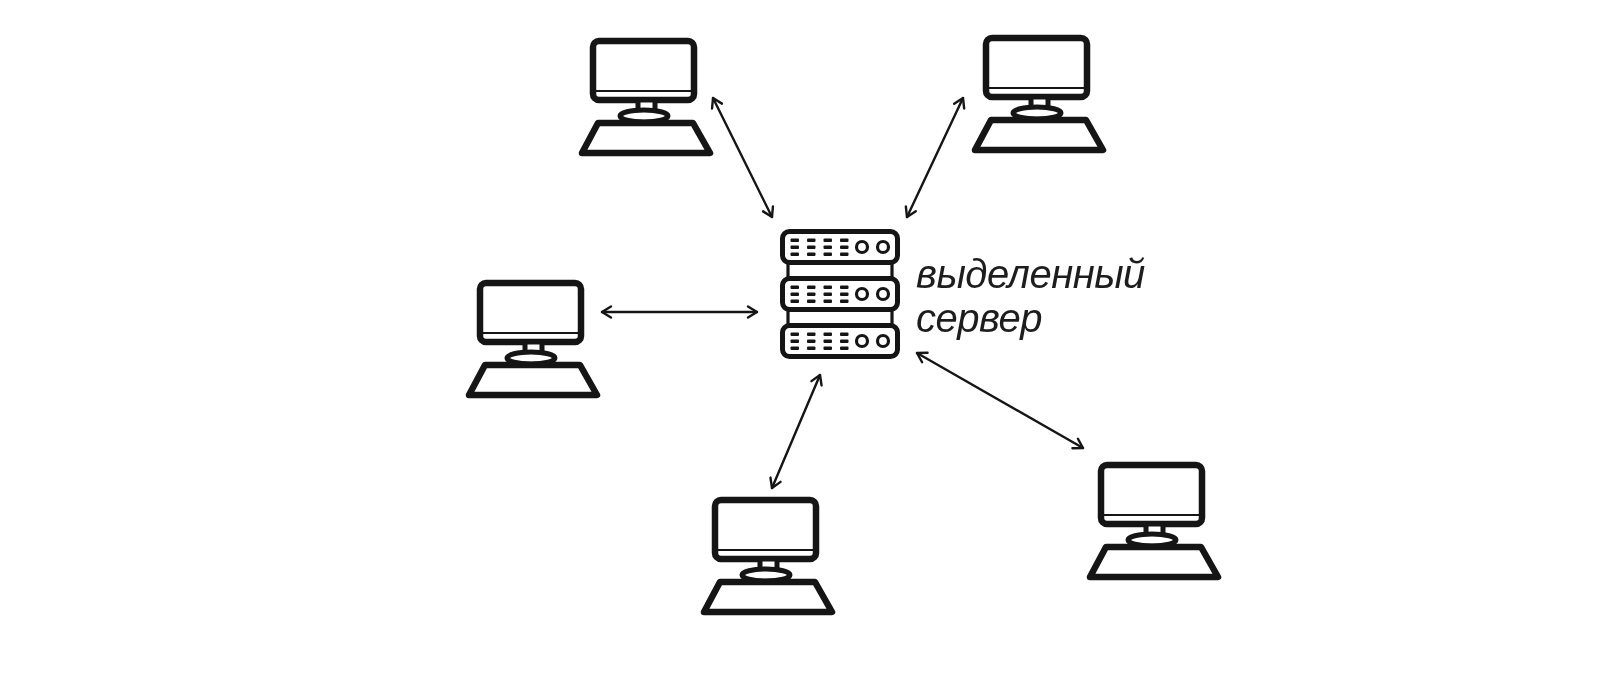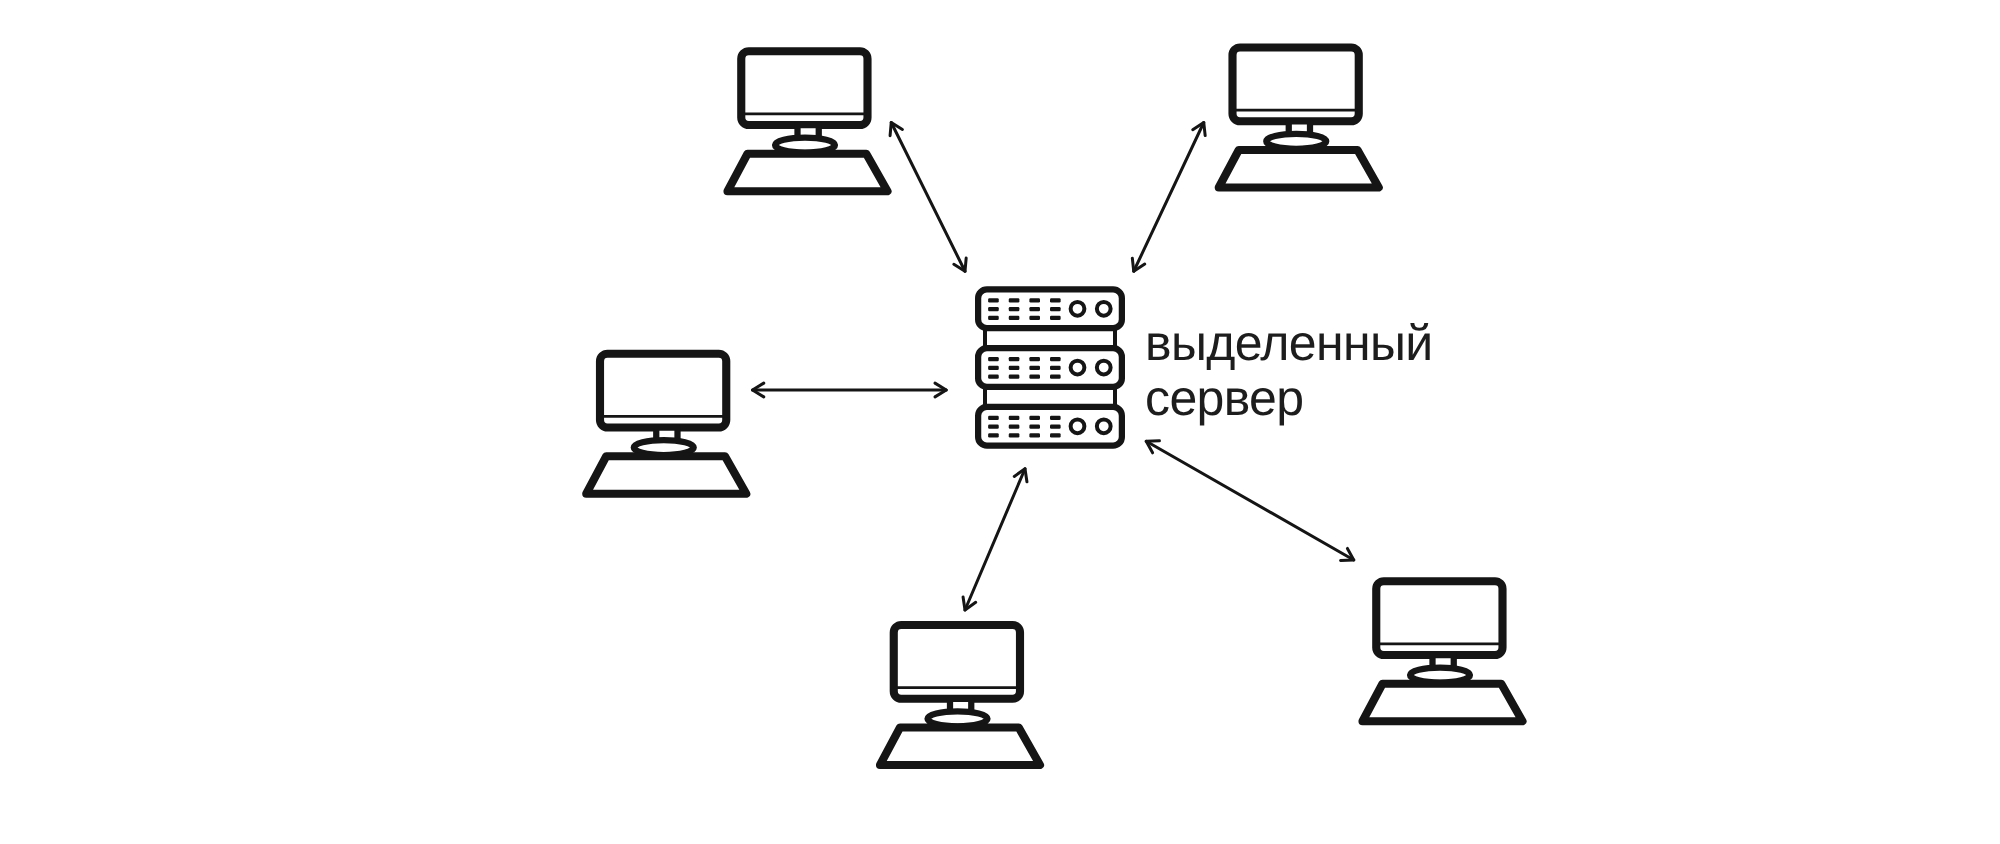--- a/index.html
+++ b/index.html
@@ -2,21 +2,21 @@
 <html style="--bg: #ffffff; --line: #151515; --text: #1d1d1d;"><head>
 <meta charset="utf-8">
 <style>
   :root { --bg:#ffffff; --line:#151515; --text:#1d1d1d; }
   html, body { margin:0; padding:0; }
   body {
     width:1600px; height:675px; overflow:hidden;
     background:var(--bg);
     font-family:"Liberation Sans","DejaVu Sans",sans-serif;
   }
-  .canvas { position:relative; width:1280px; height:675px; background:var(--bg); }
+  .canvas { position:relative; width:1280px; height:675px; background:var(--bg);font-style:italic; }
   svg { display:block; }
   .link { stroke:var(--line); stroke-width:2.4; stroke-linecap:round; }
   .arrow-head { stroke:var(--line); }
   .icon-stroke { stroke:var(--line); fill:#ffffff; }
   .thick { stroke-width:6.5; stroke-linejoin:round; }
   .mid   { stroke-width:5; stroke-linejoin:round; }
   .unit  { stroke-width:5; stroke-linejoin:round; }
   .conn  { stroke-width:3.2; }
   .thin-line { stroke:var(--line); stroke-width:2.2; fill:none; }
   .vent { fill:var(--line); stroke:none; }

